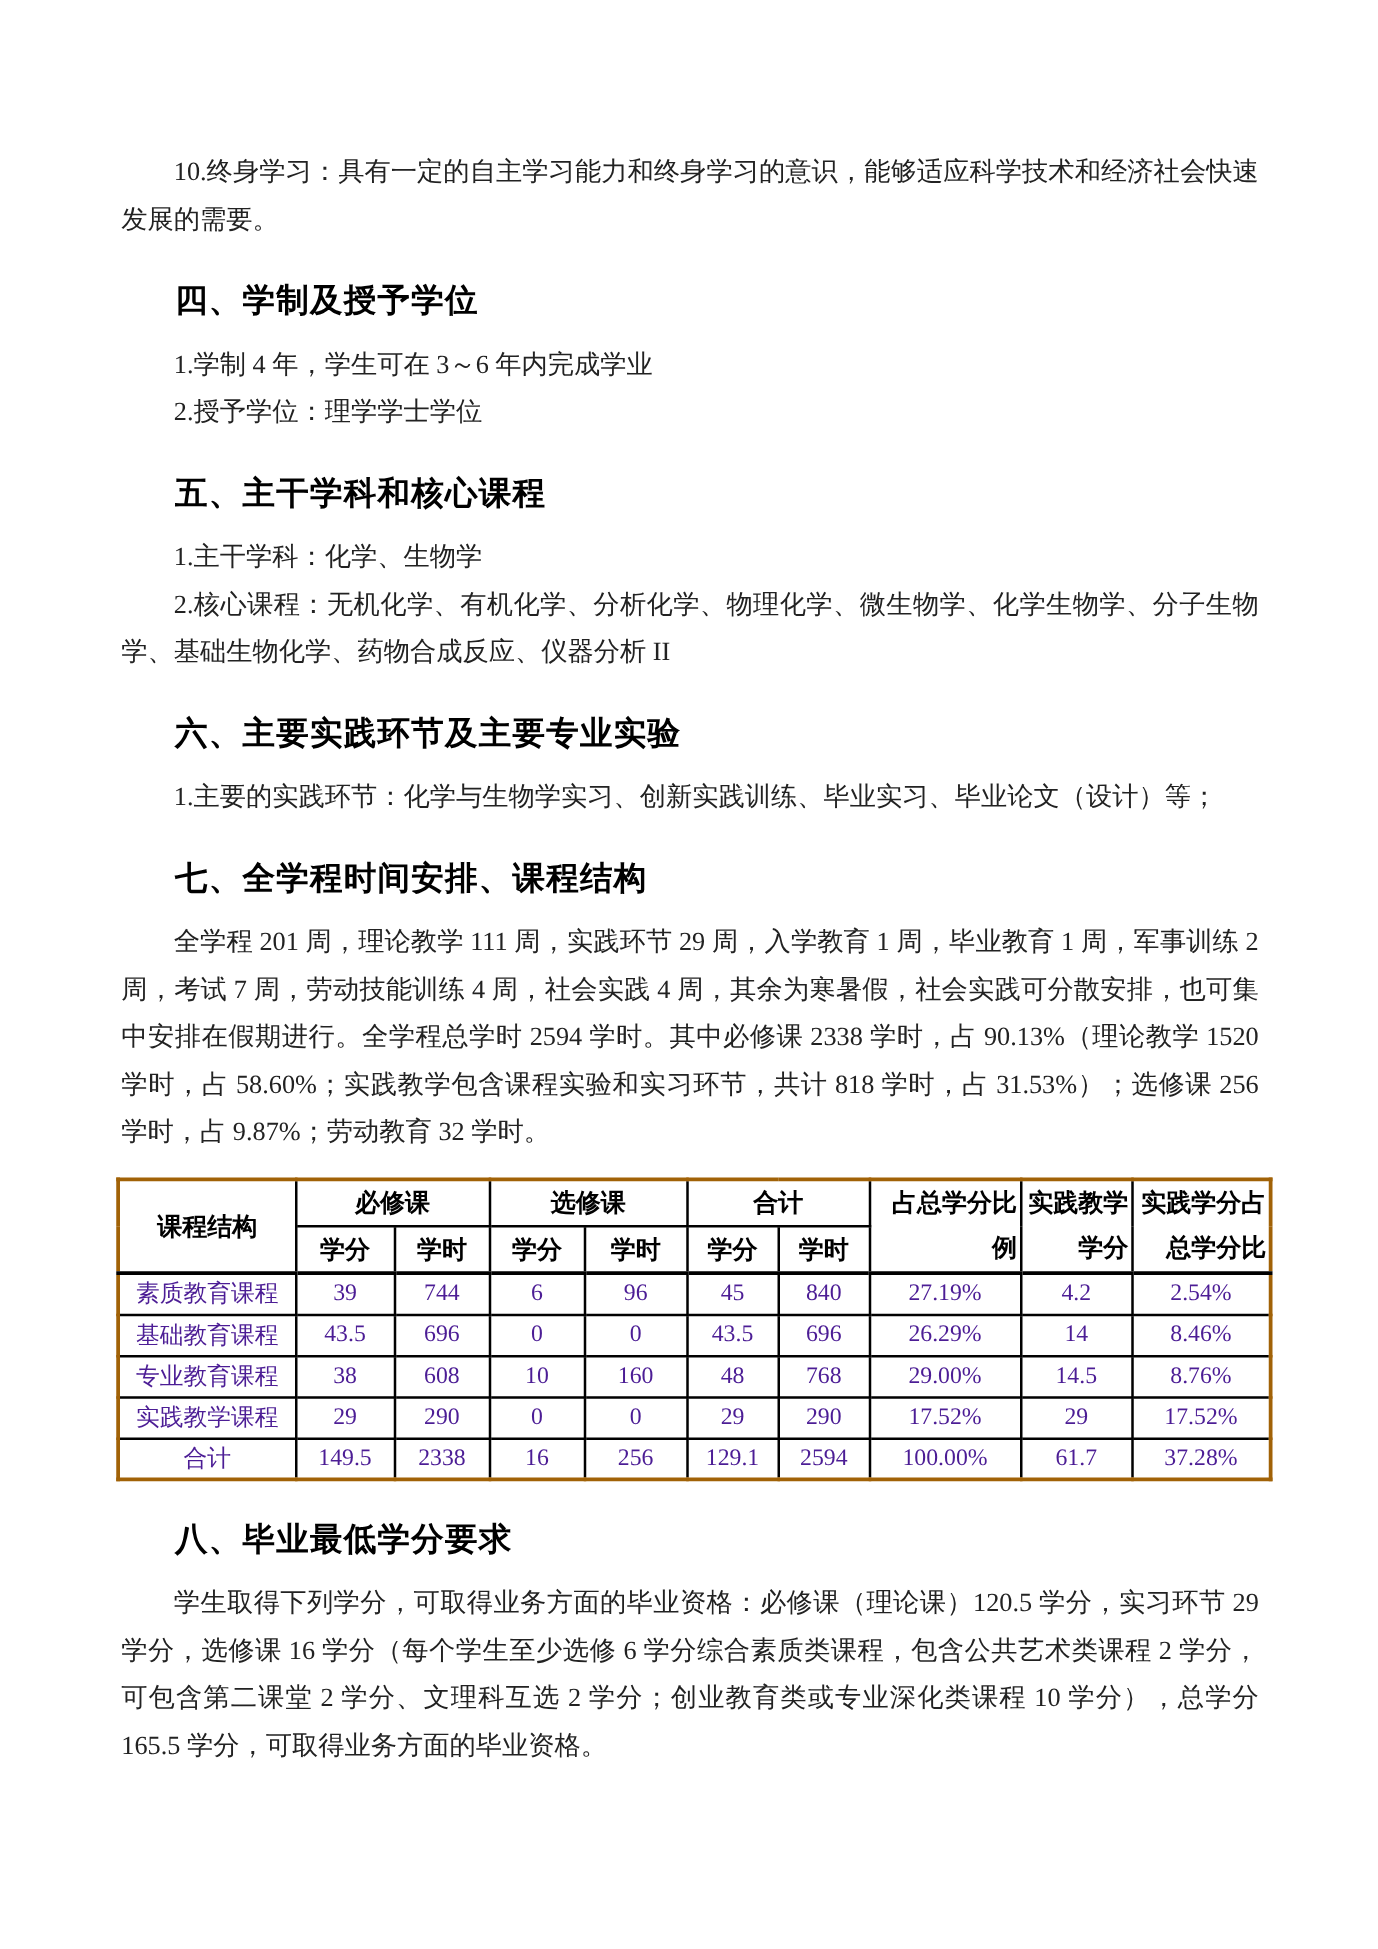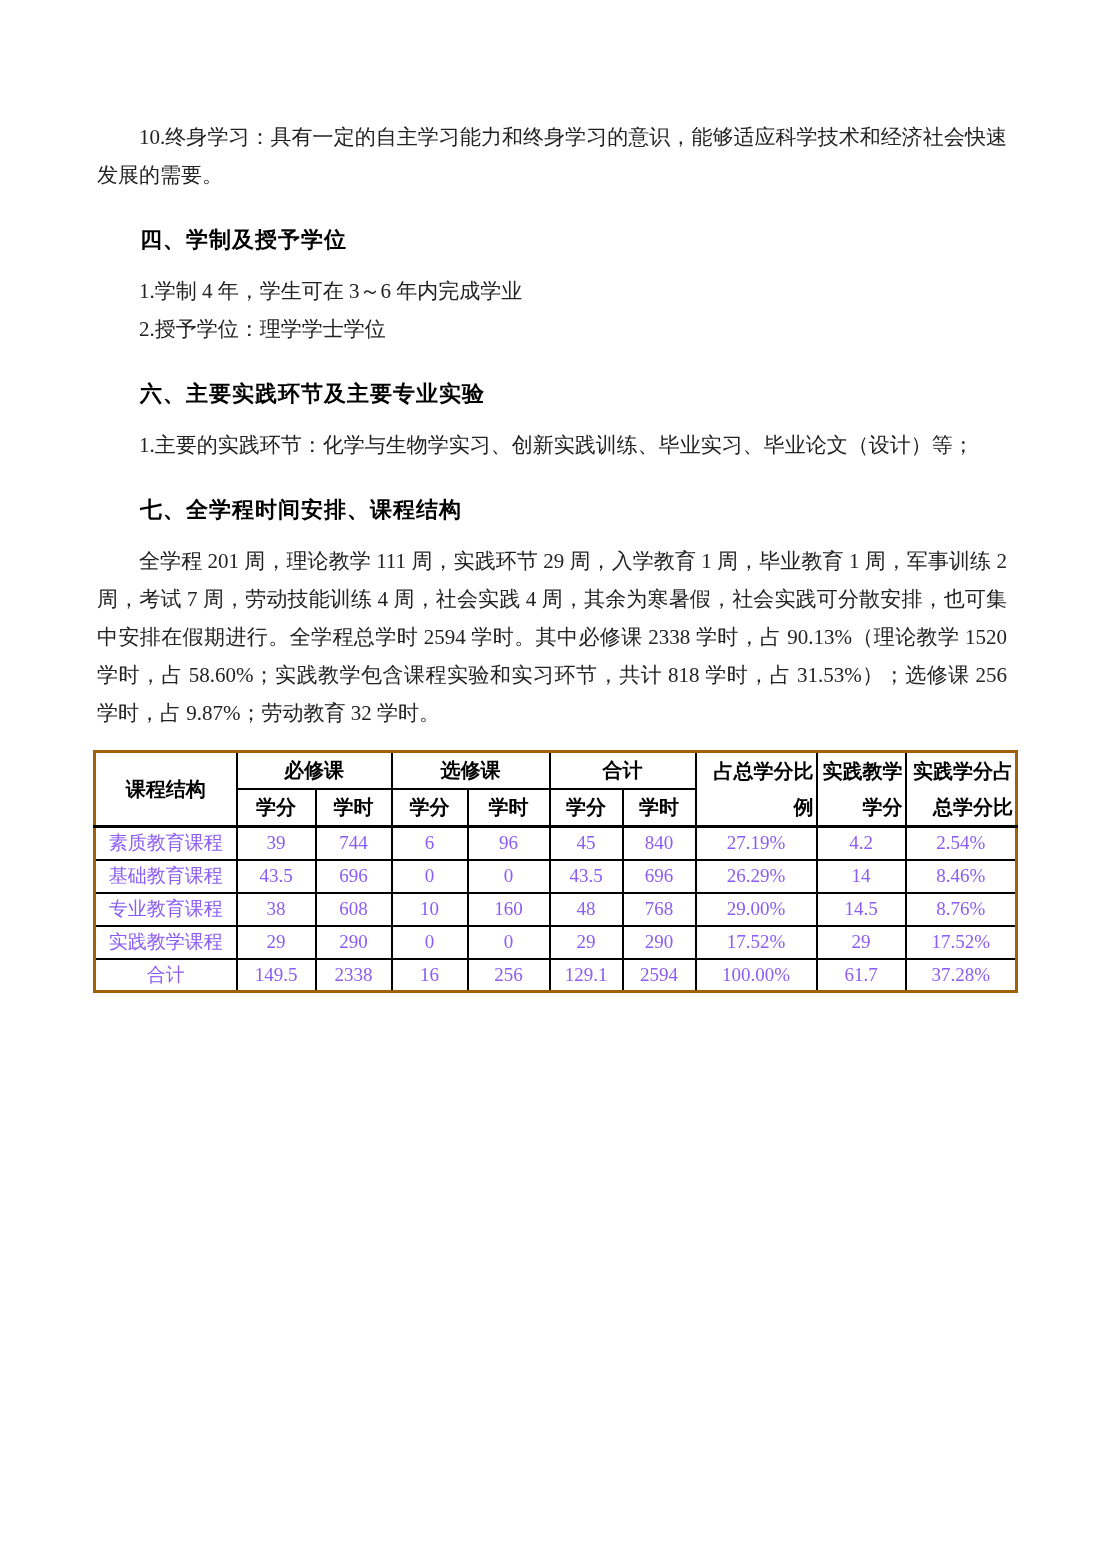--- a/index.html
+++ b/index.html
@@ -21,21 +21,21 @@
     font-size: 21px;
     line-height: 38px;
     text-align: justify;
     text-justify: inter-character;
     text-indent: 2em;
     color: #222222;
   }
   .sec-heading {
     font-family: "Liberation Sans", "DejaVu Sans", sans-serif;
     font-weight: bold;
-    font-size: 22px;
+    font-size: 26px;
     line-height: 30px;
     color: #000000;
     margin: 31px 0 17px 0;
     padding-left: 43px;
     letter-spacing: 1px;
   }
   .curriculum-table {
     border-collapse: collapse;
     table-layout: fixed;
     width: 922px;
@@ -58,36 +58,41 @@
   .curriculum-table .hdr-row-2 td { height: 35px; }
   .curriculum-table .tall-hdr {
     white-space: pre-line;
     line-height: 36px;
     text-align: right;
   }
   .curriculum-table .hdr-bottom { border-bottom: 3px solid #000000; }
   .curriculum-table .data-row td {
     height: 33px;
     font-size: 19px;
-    color: #8b5cf6;
+    color: #4c1d95;
   }
 </style>
 </head>
 <body>
 
 <div class="page">
 
   <p class="body-text">10.终身学习：具有一定的自主学习能力和终身学习的意识，能够适应科学技术和经济社会快速发展的需要。</p>
 
   <section>
     <h2 class="sec-heading">四、学制及授予学位</h2>
     <p class="body-text">1.学制 4 年，学生可在 3～6 年内完成学业</p>
     <p class="body-text">2.授予学位：理学学士学位</p>
   </section>
 
+  <section>
+    <h2 class="sec-heading">五、主干学科和核心课程</h2>
+    <p class="body-text">1.主干学科：化学、生物学</p>
+    <p class="body-text">2.核心课程：无机化学、有机化学、分析化学、物理化学、微生物学、化学生物学、分子生物学、基础生物化学、药物合成反应、仪器分析 II</p>
+  </section>
 
   <section>
     <h2 class="sec-heading">六、主要实践环节及主要专业实验</h2>
     <p class="body-text">1.主要的实践环节：化学与生物学实习、创新实践训练、毕业实习、毕业论文（设计）等；</p>
   </section>
 
   <section>
     <h2 class="sec-heading">七、全学程时间安排、课程结构</h2>
     <p class="body-text">全学程 201 周，理论教学 111 周，实践环节 29 周，入学教育 1 周，毕业教育 1 周，军事训练 2 周，考试 7 周，劳动技能训练 4 周，社会实践 4 周，其余为寒暑假，社会实践可分散安排，也可集中安排在假期进行。全学程总学时 2594 学时。其中必修课 2338 学时，占 90.13%（理论教学 1520 学时，占 58.60%；实践教学包含课程实验和实习环节，共计 818 学时，占 31.53%）；选修课 256 学时，占 9.87%；劳动教育 32 学时。</p>
 
@@ -182,14 +187,18 @@
         <td>129.1</td>
         <td>2594</td>
         <td>100.00%</td>
         <td>61.7</td>
         <td>37.28%</td>
       </tr>
     </tbody>
       </table>
   </section>
 
+  <section>
+    <h2 class="sec-heading">八、毕业最低学分要求</h2>
+    <p class="body-text">学生取得下列学分，可取得业务方面的毕业资格：必修课（理论课）120.5 学分，实习环节 29 学分，选修课 16 学分（每个学生至少选修 6 学分综合素质类课程，包含公共艺术类课程 2 学分，可包含第二课堂 2 学分、文理科互选 2 学分；创业教育类或专业深化类课程 10 学分），总学分 165.5 学分，可取得业务方面的毕业资格。</p>
+  </section>
 
 </div>
 
 </body></html>

